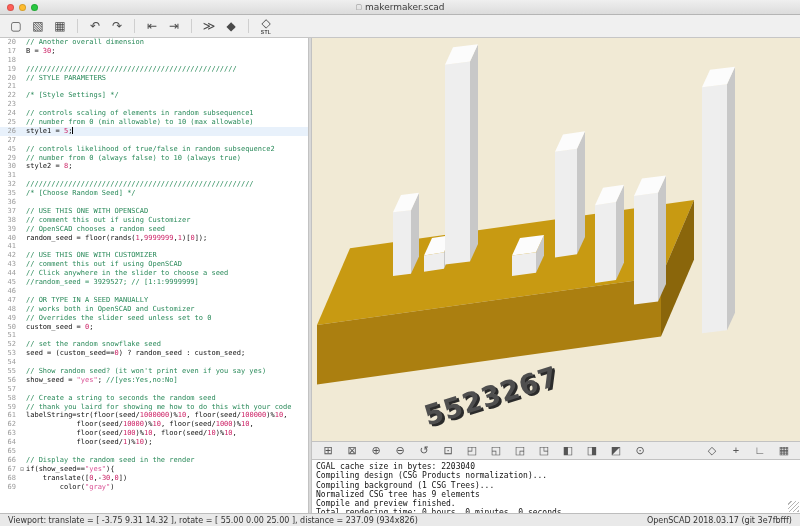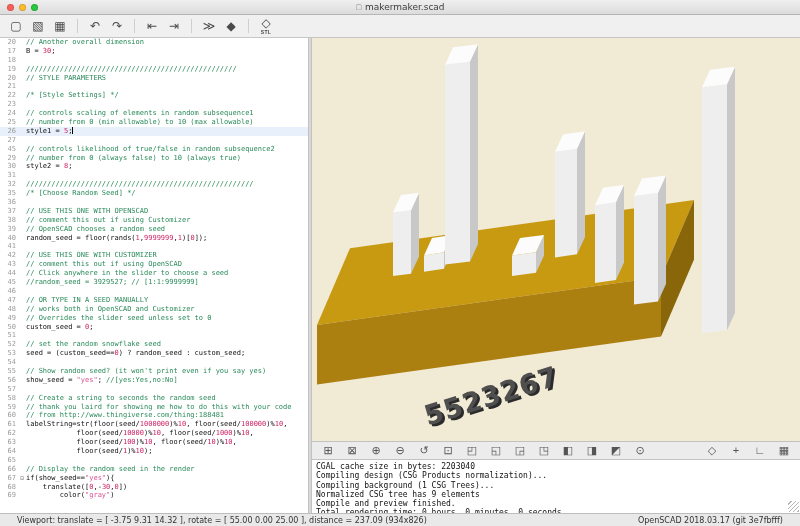--- a/index.html
+++ b/index.html
@@ -50,21 +50,21 @@
             display:flex; align-items:center; justify-content:center; cursor:default; }
   .vt-right { margin-left:auto; display:flex; }
 
   .console { height:53px; flex:none; background:#fff; overflow:hidden; position:relative;
              font-family:"DejaVu Sans Mono",monospace; font-size:8px; padding:2px 4px; }
   .console-line { line-height:9.3px; color:#111; white-space:pre; }
   .grip { position:absolute; right:1px; bottom:1px; width:11px; height:11px;
           background:repeating-linear-gradient(135deg, transparent 0 2px, #b5b5b5 2px 3px); }
 
   .statusbar { height:13px; flex:none; background:#e9e9e9; border-top:1px solid #bdbdbd; display:flex; align-items:center;
-               justify-content:space-between; padding:0 17px; font-size:8px; color:#333; white-space:nowrap; }
+               justify-content:space-between; padding:0 8px; font-size:8px; color:#333; white-space:nowrap; }
 </style>
 </head>
 <body>
 
 <div class="window">
 
   <div class="titlebar">
     <div class="lights">
       <span class="light l-red"></span>
       <span class="light l-yellow"></span>
@@ -152,21 +152,20 @@
         <div class="line"><span class="gutter">50</span><span class="fold"></span><span class="code"><span class="seg-k">custom_seed = </span><span class="seg-n">0</span><span class="seg-k">;</span></span></div>
         <div class="line"><span class="gutter">51</span><span class="fold"></span><span class="code"></span></div>
         <div class="line"><span class="gutter">52</span><span class="fold"></span><span class="code"><span class="seg-c">// set the random snowflake seed</span></span></div>
         <div class="line"><span class="gutter">53</span><span class="fold"></span><span class="code"><span class="seg-k">seed = (custom_seed==</span><span class="seg-n">0</span><span class="seg-k">) ? random_seed : custom_seed;</span></span></div>
         <div class="line"><span class="gutter">54</span><span class="fold"></span><span class="code"></span></div>
         <div class="line"><span class="gutter">55</span><span class="fold"></span><span class="code"><span class="seg-c">// Show random seed? (it won't print even if you say yes)</span></span></div>
         <div class="line"><span class="gutter">56</span><span class="fold"></span><span class="code"><span class="seg-k">show_seed = </span><span class="seg-s">"yes"</span><span class="seg-k">; </span><span class="seg-c">//[yes:Yes,no:No]</span></span></div>
         <div class="line"><span class="gutter">57</span><span class="fold"></span><span class="code"></span></div>
         <div class="line"><span class="gutter">58</span><span class="fold"></span><span class="code"><span class="seg-c">// Create a string to seconds the random seed</span></span></div>
         <div class="line"><span class="gutter">59</span><span class="fold"></span><span class="code"><span class="seg-c">// thank you laird for showing me how to do this with your code</span></span></div>
-        <div class="line"><span class="gutter">60</span><span class="fold"></span><span class="code"><span class="seg-c">// from http://www.thingiverse.com/thing:188481</span></span></div>
         <div class="line"><span class="gutter">61</span><span class="fold"></span><span class="code"><span class="seg-k">labelString=str(floor(seed/</span><span class="seg-n">1000000</span><span class="seg-k">)%</span><span class="seg-n">10</span><span class="seg-k">, floor(seed/</span><span class="seg-n">100000</span><span class="seg-k">)%</span><span class="seg-n">10</span><span class="seg-k">,</span></span></div>
         <div class="line"><span class="gutter">62</span><span class="fold"></span><span class="code"><span class="seg-k">            floor(seed/</span><span class="seg-n">10000</span><span class="seg-k">)%</span><span class="seg-n">10</span><span class="seg-k">, floor(seed/</span><span class="seg-n">1000</span><span class="seg-k">)%</span><span class="seg-n">10</span><span class="seg-k">,</span></span></div>
         <div class="line"><span class="gutter">63</span><span class="fold"></span><span class="code"><span class="seg-k">            floor(seed/</span><span class="seg-n">100</span><span class="seg-k">)%</span><span class="seg-n">10</span><span class="seg-k">, floor(seed/</span><span class="seg-n">10</span><span class="seg-k">)%</span><span class="seg-n">10</span><span class="seg-k">,</span></span></div>
         <div class="line"><span class="gutter">64</span><span class="fold"></span><span class="code"><span class="seg-k">            floor(seed/</span><span class="seg-n">1</span><span class="seg-k">)%</span><span class="seg-n">10</span><span class="seg-k">);</span></span></div>
         <div class="line"><span class="gutter">65</span><span class="fold"></span><span class="code"></span></div>
         <div class="line"><span class="gutter">66</span><span class="fold"></span><span class="code"><span class="seg-c">// Display the random seed in the render</span></span></div>
         <div class="line"><span class="gutter">67</span><span class="fold">⊟</span><span class="code"><span class="seg-k">if(show_seed==</span><span class="seg-s">"yes"</span><span class="seg-k">){</span></span></div>
         <div class="line"><span class="gutter">68</span><span class="fold"></span><span class="code"><span class="seg-k">    translate([</span><span class="seg-n">0</span><span class="seg-k">,-</span><span class="seg-n">30</span><span class="seg-k">,</span><span class="seg-n">0</span><span class="seg-k">])</span></span></div>
         <div class="line"><span class="gutter">69</span><span class="fold"></span><span class="code"><span class="seg-k">        color(</span><span class="seg-s">"gray"</span><span class="seg-k">)</span></span></div>
       </div>

